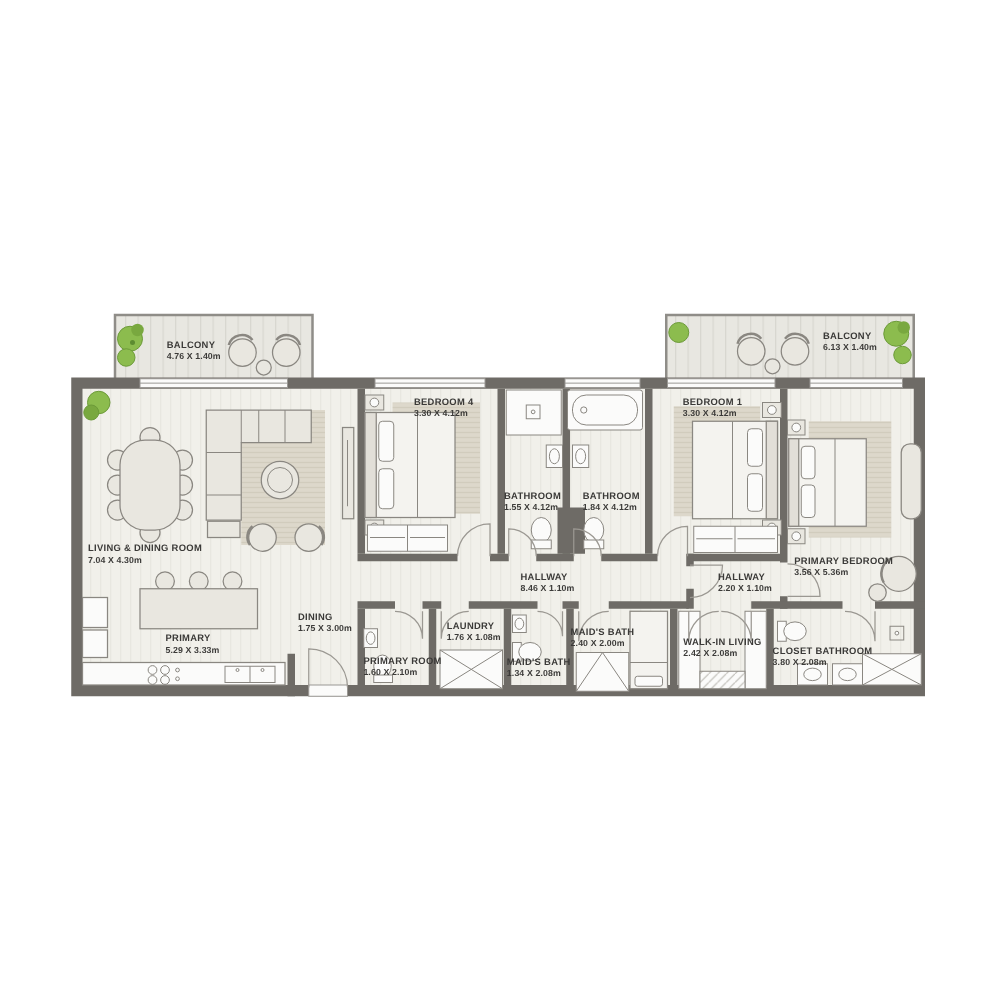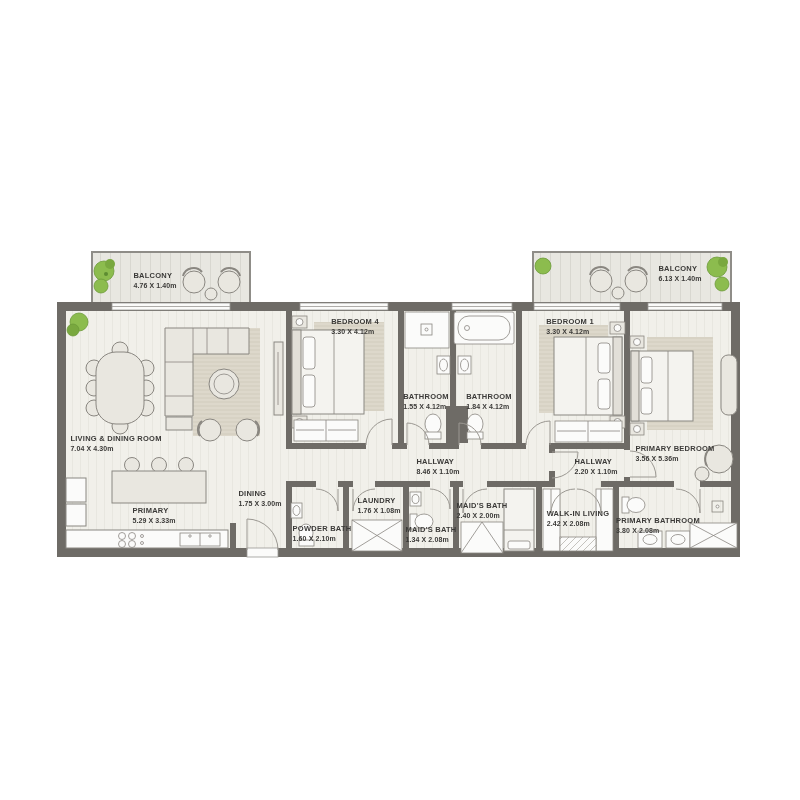--- a/index.html
+++ b/index.html
@@ -395,37 +395,37 @@
   </div>
   <div class="room-label" style="left:438px;top:457px">
     <span class="name">HALLWAY</span>
     <span class="dims">8.46 X 1.10m</span>
   </div>
   <div class="room-label" style="left:596px;top:457px">
     <span class="name">HALLWAY</span>
     <span class="dims">2.20 X 1.10m</span>
   </div>
   <div class="room-label" style="left:322px;top:524px">
-    <span class="name">POWDER BATH</span>
+    <span class="name">PRIMARY ROOM</span>
     <span class="dims">1.60 X 2.10m</span>
   </div>
   <div class="room-label" style="left:379px;top:496px">
     <span class="name">LAUNDRY</span>
     <span class="dims">1.76 X 1.08m</span>
   </div>
   <div class="room-label" style="left:431px;top:525px">
     <span class="name">MAID'S BATH</span>
     <span class="dims">1.34 X 2.08m</span>
   </div>
   <div class="room-label" style="left:482px;top:501px">
     <span class="name">MAID'S BATH</span>
     <span class="dims">2.40 X 2.00m</span>
   </div>
   <div class="room-label" style="left:578px;top:509px">
     <span class="name">WALK-IN LIVING</span>
     <span class="dims">2.42 X 2.08m</span>
   </div>
   <div class="room-label" style="left:658px;top:516px">
-    <span class="name">PRIMARY BATHROOM</span>
+    <span class="name">CLOSET BATHROOM</span>
     <span class="dims">3.80 X 2.08m</span>
   </div>
 
 </div>
 
 </body></html>

